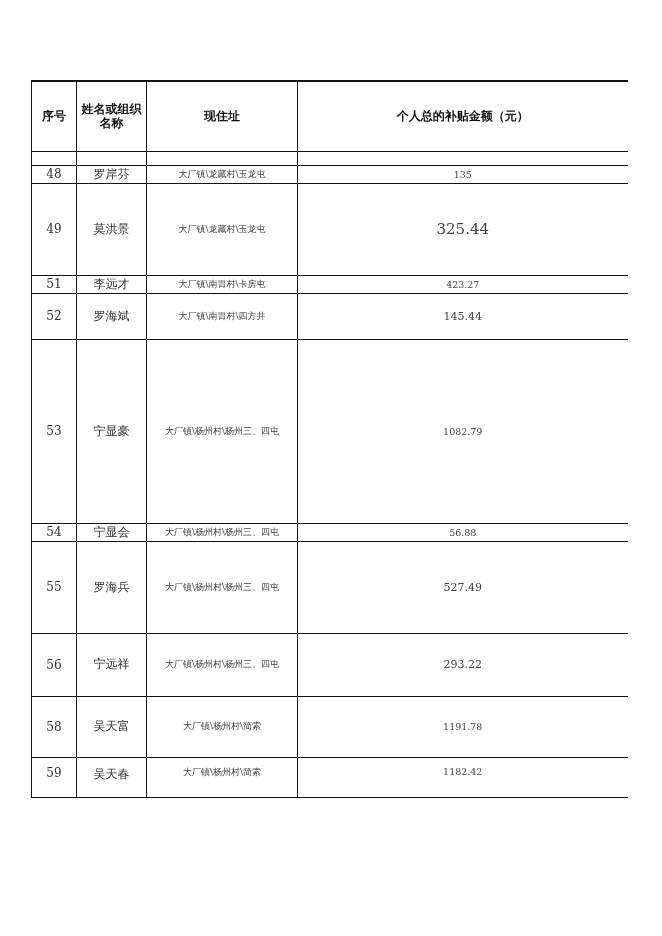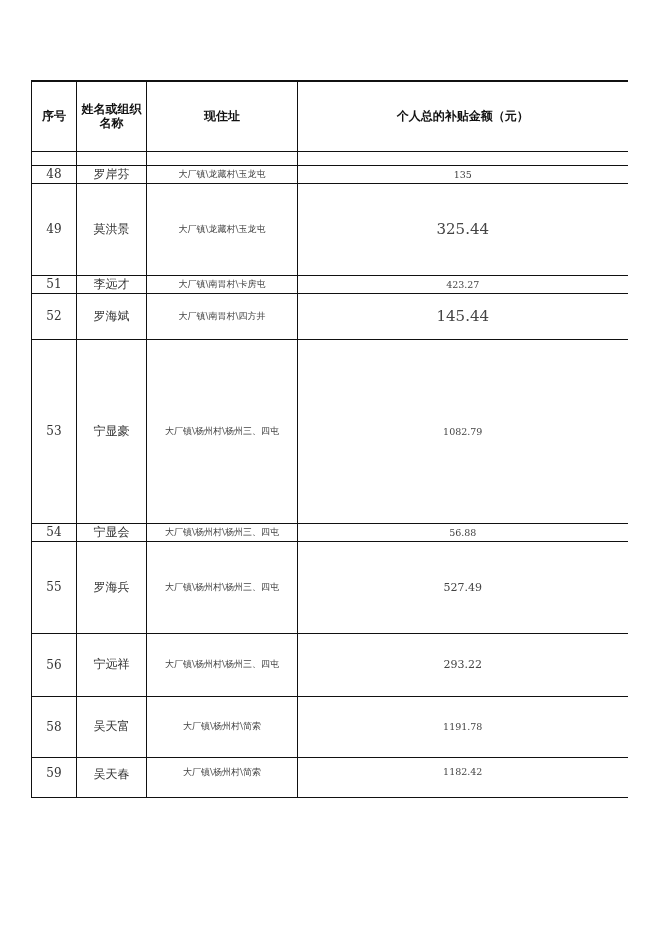--- a/index.html
+++ b/index.html
@@ -99,21 +99,21 @@
       <tr style="height:15px">
         <td class="num">51</td>
         <td class="name">李远才</td>
         <td class="addr">大厂镇\南胃村\卡房屯</td>
         <td class="amt">423.27</td>
       </tr>
       <tr style="height:46px">
         <td class="num">52</td>
         <td class="name">罗海斌</td>
         <td class="addr">大厂镇\南胃村\四方井</td>
-        <td class="amt" style="font-size:15px;">145.44</td>
+        <td class="amt" style="font-size:11px;">145.44</td>
       </tr>
       <tr style="height:184px">
         <td class="num">53</td>
         <td class="name">宁显豪</td>
         <td class="addr">大厂镇\杨州村\杨州三、四屯</td>
         <td class="amt">1082.79</td>
       </tr>
       <tr style="height:16px">
         <td class="num">54</td>
         <td class="name">宁显会</td>

